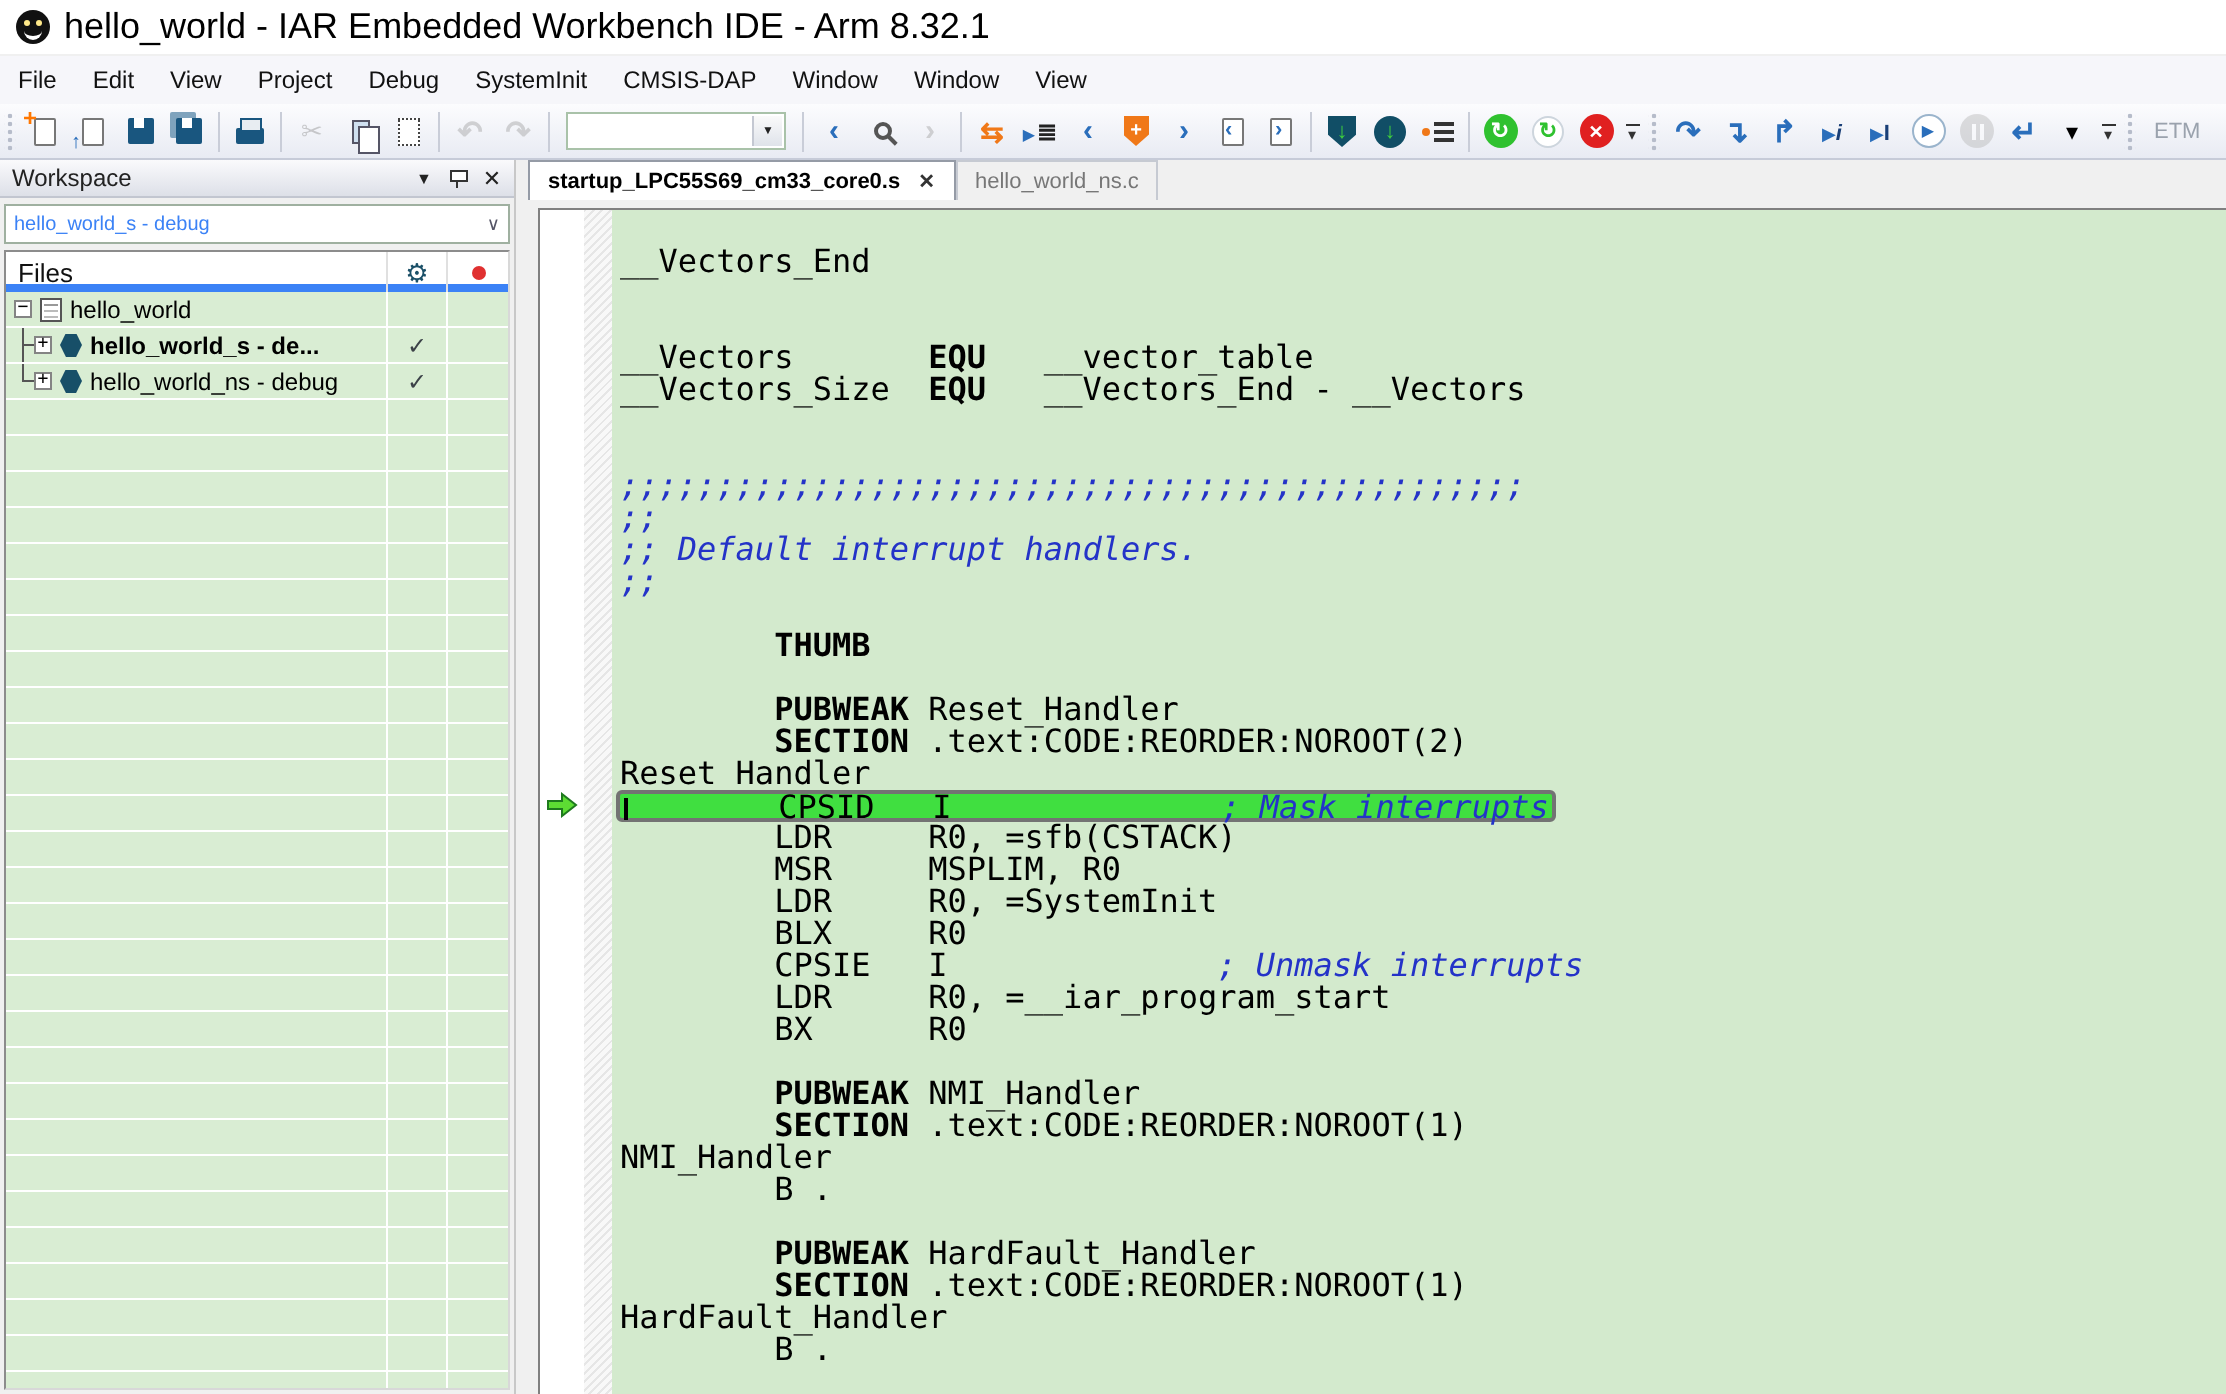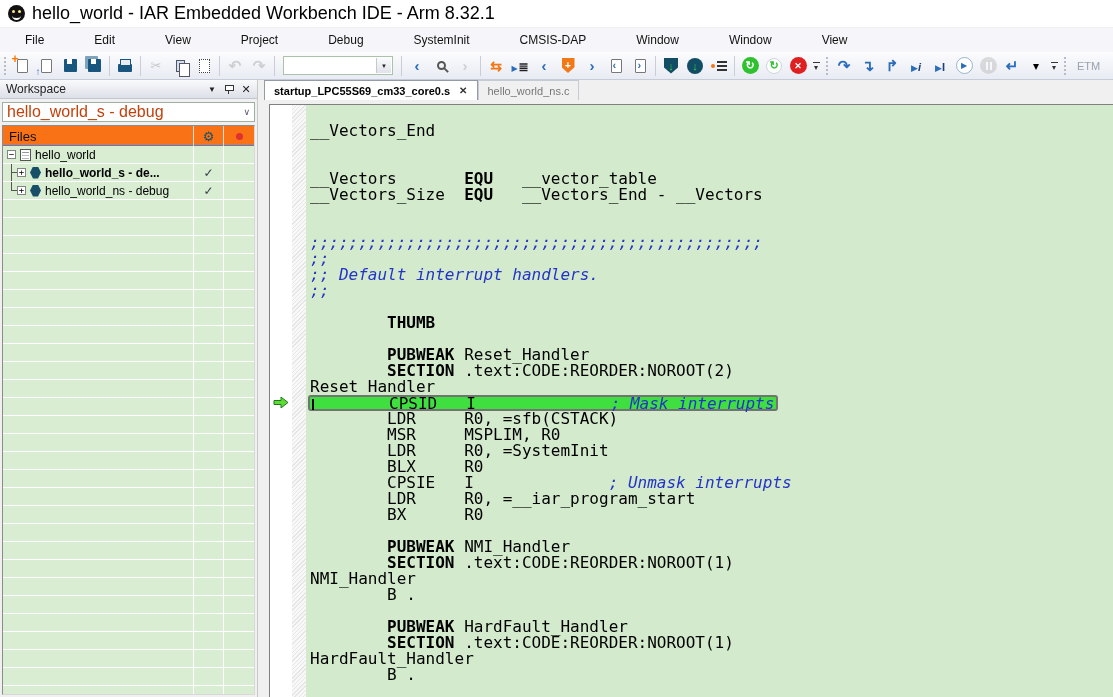--- a/index.html
+++ b/index.html
@@ -12,21 +12,21 @@
   .app-icon { width:17px; height:17px; border-radius:50%; background:#111; position:relative; margin-right:7px;}
   .app-icon::before { content:""; position:absolute; left:4px; top:5px; width:3px; height:3px;
                       background:#ffe98a; border-radius:50%; box-shadow:6px 0 0 #ffe98a; }
   .app-icon::after { content:""; position:absolute; left:4px; top:9px; width:9px; height:4px;
                      border-bottom:2px solid #fff; border-radius:0 0 8px 8px; }
   .title-text { font-size:18px; color:#000; }
 
   
   .menubar { position:absolute; left:0; top:28px; width:1113px; height:24px; background:#f6f6fa;
              display:flex; align-items:center; }
-  .menu-item { padding:0 25px; font-size:12px; color:#111; height:24px; line-height:24px; }
+  .menu-item { padding:0 9px; font-size:12px; color:#111; height:24px; line-height:24px; }
 
   
   .toolbar { position:absolute; left:0; top:52px; width:1113px; height:28px;
              background:linear-gradient(#fcfcfe,#e8ebf3); border-bottom:1px solid #c6cbd8;
              display:flex; align-items:center; overflow:hidden; }
   .tbtn { width:24px; height:24px; display:flex; align-items:center; justify-content:center; flex:none; }
   .tbtn.disabled { opacity:.45; filter:grayscale(1); }
   .tb-sep { width:1px; height:20px; background:#c9cdd8; margin:0 3px; flex:none; }
   .tb-grip { width:6px; height:20px; margin:0 2px; flex:none;
              background-image:radial-gradient(circle,#b6bcca 1px,transparent 1.3px);
@@ -109,26 +109,26 @@
                display:flex; align-items:center; padding:0 4px 0 6px; }
   .ws-title { font-size:12px; color:#222; flex:1; }
   .ws-hicon { width:14px; height:14px; display:flex; align-items:center; justify-content:center;
               color:#222; font-size:8px; margin-left:3px; }
   .pin { width:10px; height:12px; position:relative; }
   .pin::before { content:""; position:absolute; left:1px; top:2px; width:7px; height:4px;
                  background:#fff; border:1px solid #333; }
   .pin::after { content:""; position:absolute; left:4px; top:7px; width:1px; height:4px; background:#333; }
   .ws-combo { position:absolute; left:2px; top:22px; right:2px; height:20px; background:#fff;
               border:1px solid #9fb0a0; display:flex; align-items:center; padding:0 4px; }
-  .ws-combo .val { flex:1; font-size:16px; color:#c2410c; }
+  .ws-combo .val { flex:1; font-size:10px; color:#3b82f6; }
   .ws-combo .chev { font-size:9px; color:#556; }
   .ws-files { position:absolute; left:2px; top:45px; right:2px; bottom:2px; background:#d9edd3;
               border:1px solid #8c8c8c; border-right-color:#d8d8d8; border-bottom-color:#d8d8d8;
               overflow:hidden; }
-  .files-header { height:20px; background:#f97316; border-bottom:1px solid #3b82f6;
+  .files-header { height:20px; background:#ffffff; border-bottom:4px solid #3b82f6;
                   display:grid; grid-template-columns:1fr 30px 31px; align-items:center; }
   .files-header .fh-label { font-size:13px; color:#111; padding-left:6px; }
   .files-header .fh-cell { display:flex; align-items:center; justify-content:center; height:20px;
                            border-left:1px solid #e0e0e0; }
   .gear { color:#1b5068; font-size:13px; }
   .reddot { width:7px; height:7px; border-radius:50%; background:#e03030; }
   .trow { height:18px; display:grid; grid-template-columns:1fr 30px 31px; border-bottom:1px solid #fff; }
   .trow .c1 { position:relative; display:flex; align-items:center; overflow:hidden; white-space:nowrap; }
   .trow .c2, .trow .c3 { border-left:1px solid #fff; display:flex; align-items:center; justify-content:center; }
   .trow .check { color:#3c4248; font-size:12px; }

